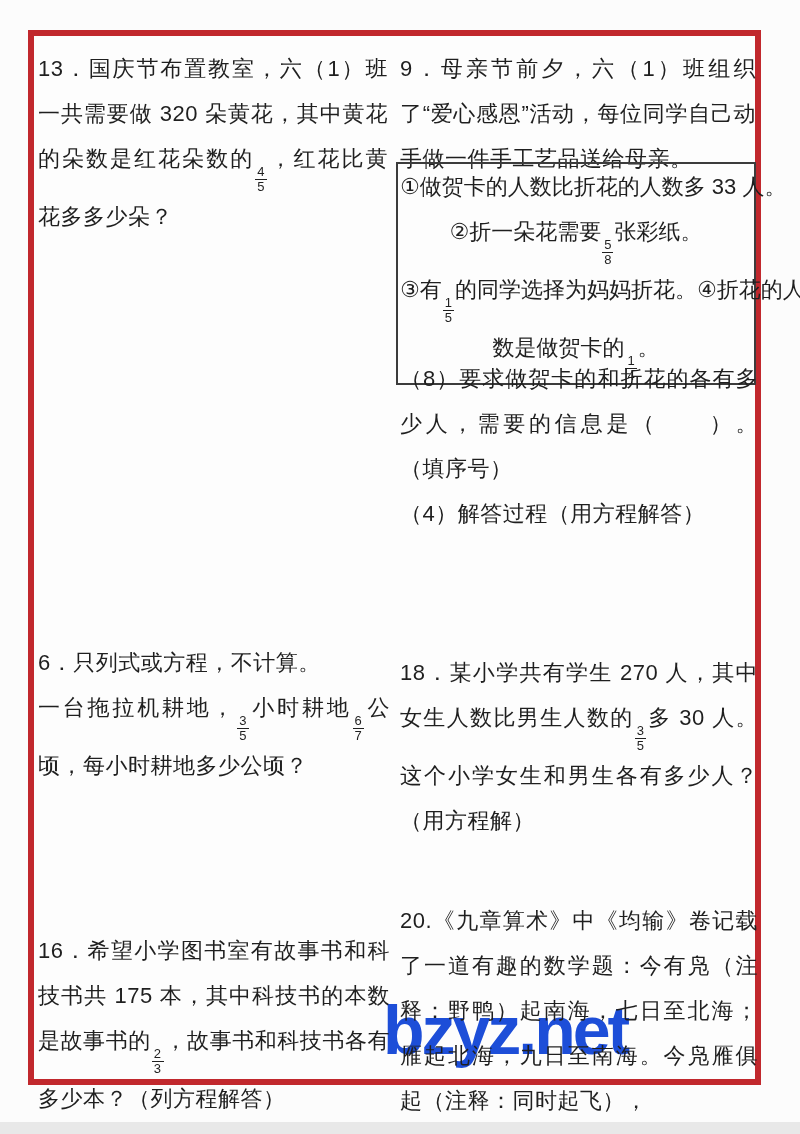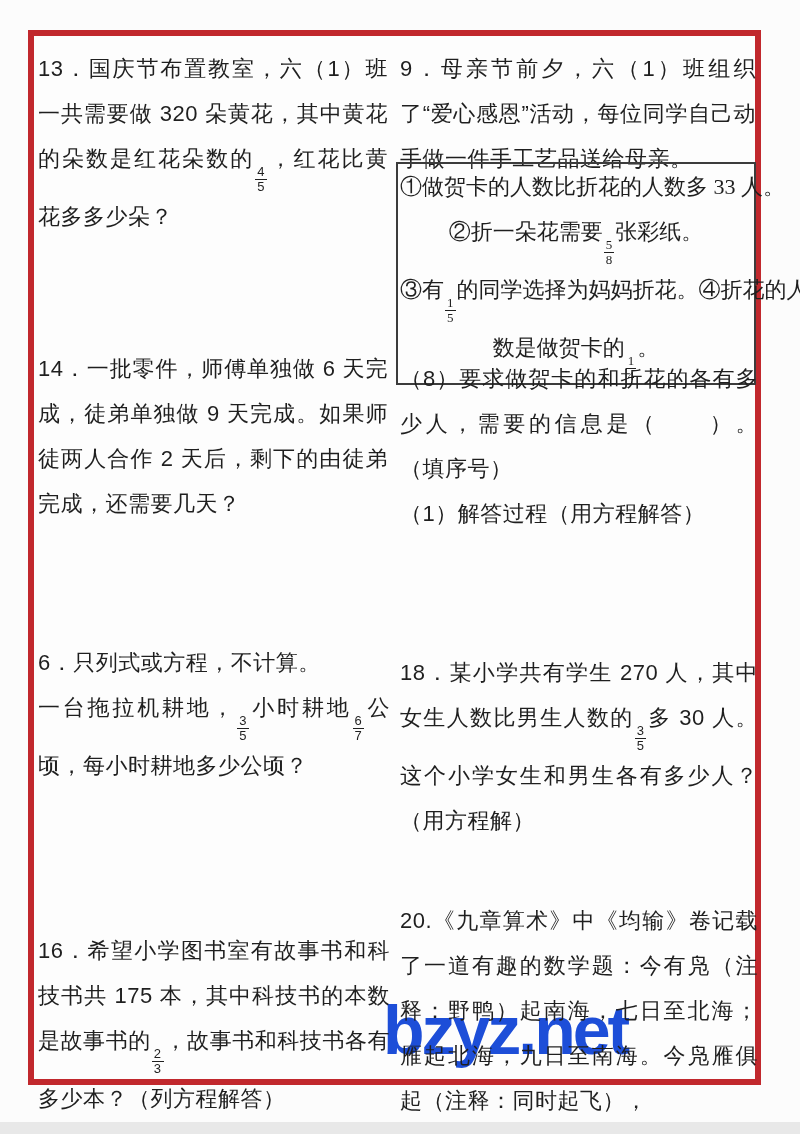--- a/index.html
+++ b/index.html
@@ -27,21 +27,21 @@
   .p15{left:4px;top:604px;width:352px;}
   .p16{left:4px;top:892px;width:352px;}
   .p17{left:366px;top:10px;width:356px;}
   .infobox{
     position:absolute;left:362px;top:126px;width:352px;
     border:2px solid #3c3c3c;
     background:transparent;
     font-size:22px;line-height:45px;font-weight:500;
     padding:0 2px;
   }
-  .boxline{text-align:center;white-space:nowrap;font-family:Liberation Serif, serif;}
+  .boxline{text-align:center;white-space:nowrap;}
   .q17{left:366px;top:320px;width:358px;}
   .p18{left:366px;top:614px;width:358px;}
   .p19{left:366px;top:862px;width:358px;}
   .frac{
     display:inline-flex;flex-direction:column;align-items:center;
     vertical-align:-10px;
     font-size:13px;line-height:14px;
     margin:0 1px;
   }
   .frac .fn{border-bottom:1.5px solid currentColor;padding:0 2px;}
@@ -62,21 +62,20 @@
 
 <div class="sheet">
 
   <div class="watermark">bzyz.net</div>
 
   <div class="blk p13">13．国庆节布置教室，六（1）班一共需要做 320 朵黄花，其中黄花的朵数是红花朵数的<span class="frac">
         <span class="fn">4</span>
         <span class="fd">5</span>
       </span>，红花比黄花多多少朵？</div>
 
-  <div class="blk p14">14．一批零件，师傅单独做 6 天完成，徒弟单独做 9 天完成。如果师徒两人合作 2 天后，剩下的由徒弟完成，还需要几天？</div>
 
   <div class="blk p15">
     <div>6．只列式或方程，不计算。</div>
     <div>一台拖拉机耕地，<span class="frac">
           <span class="fn">3</span>
           <span class="fd">5</span>
         </span>小时耕地<span class="frac">
           <span class="fn">6</span>
           <span class="fd">7</span>
         </span>公顷，每小时耕地多少公顷？</div>
@@ -100,21 +99,21 @@
           <span class="fd">5</span>
         </span>的同学选择为妈妈折花。④折花的人</div>
     <div class="boxline">数是做贺卡的<span class="frac">
           <span class="fn">1</span>
           <span class="fd">4</span>
         </span>。</div>
   </div>
 
   <div class="blk q17">
     <div>（8）要求做贺卡的和折花的各有多少人，需要的信息是（　　）。（填序号）</div>
-    <div>（1）解答过程（用方程解答）</div>
+    <div>（4）解答过程（用方程解答）</div>
   </div>
 
   <div class="blk p18">18．某小学共有学生 270 人，其中女生人数比男生人数的<span class="frac">
         <span class="fn">3</span>
         <span class="fd">5</span>
       </span>多 30 人。这个小学女生和男生各有多少人？（用方程解）</div>
 
   <div class="blk p19">20.《九章算术》中《均输》卷记载了一道有趣的数学题：今有凫（注释：野鸭）起南海，七日至北海；雁起北海，九日至南海。今凫雁俱起（注释：同时起飞），</div>
 
 </div>

